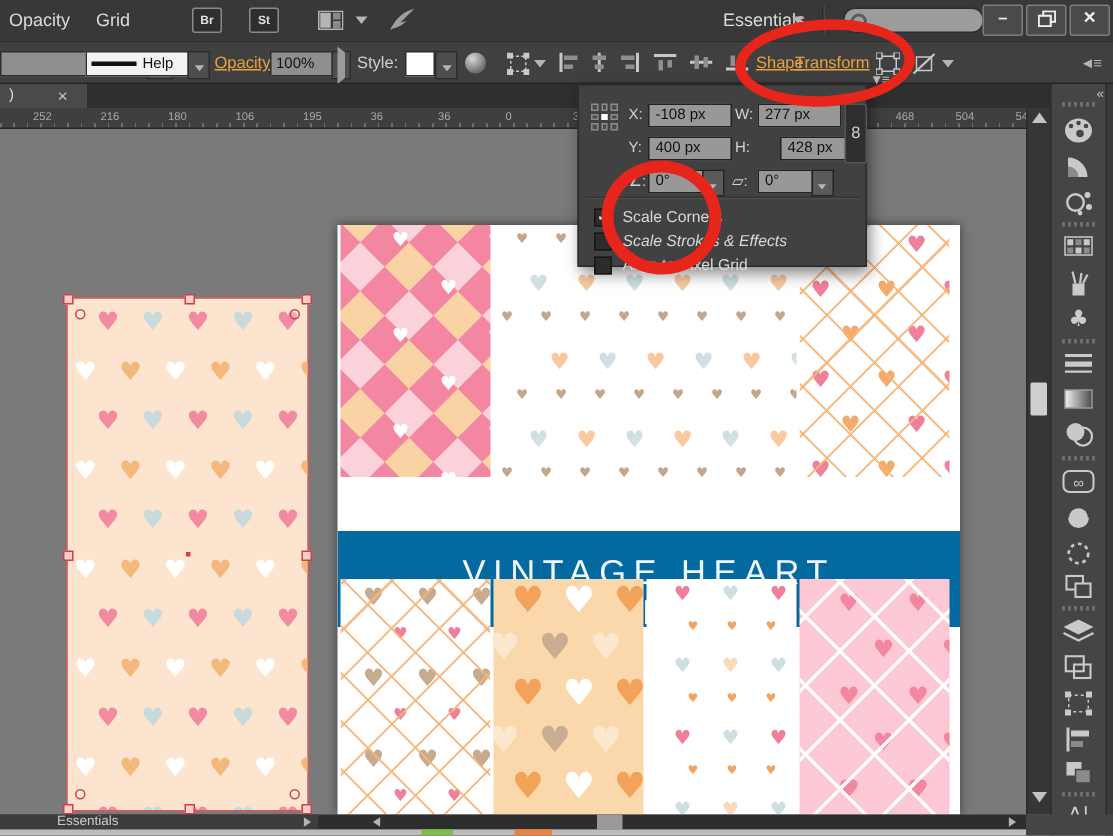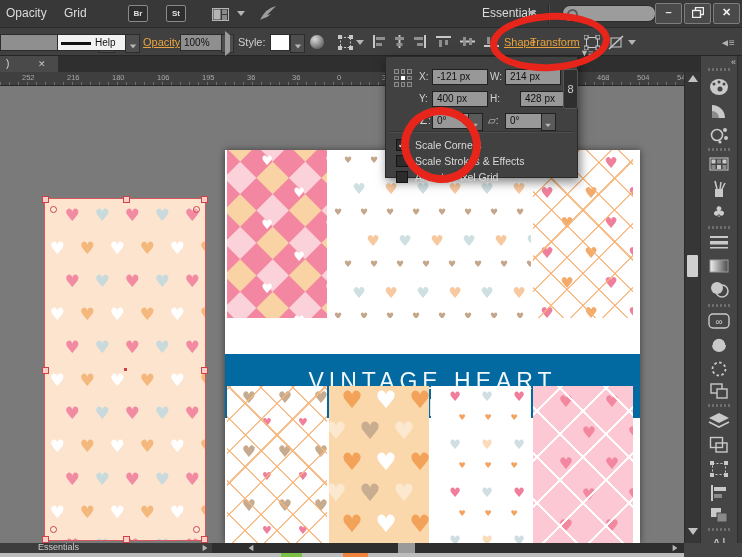--- a/index.html
+++ b/index.html
@@ -661,41 +661,41 @@
       <i></i>
       <i></i>
       <i></i>
       <i class="on"></i>
       <i></i>
       <i></i>
       <i></i>
       <i></i>
   </div>
   <span class="tp-lab" style="left:33px;top:14px">X:</span>
-  <span class="tp-field" style="left:46px;top:12px;width:50px">-121 px</span>
+  <span class="tp-field" style="left:46px;top:12px;width:50px">-108 px</span>
   <span class="tp-lab" style="left:104px;top:14px">W:</span>
-  <span class="tp-field" style="left:119px;top:12px;width:50px">214 px</span>
+  <span class="tp-field" style="left:119px;top:12px;width:50px">277 px</span>
   <span class="tp-lab" style="left:33px;top:36px">Y:</span>
   <span class="tp-field" style="left:46px;top:34px;width:50px">400 px</span>
   <span class="tp-lab" style="left:104px;top:36px">H:</span>
   <span class="tp-field" style="left:134px;top:34px;width:50px">428 px</span>
   <span id="chain-box">8</span>
   <span class="tp-lab" style="left:33px;top:58px">∠:</span>
   <span class="tp-field" style="left:46px;top:56px;width:34px">0°</span>
   <span class="tp-dd" style="left:82px;top:56px"><span class="caret"></span></span>
   <span class="tp-lab" style="left:102px;top:58px">▱:</span>
   <span class="tp-field" style="left:119px;top:56px;width:34px">0°</span>
   <span class="tp-dd" style="left:155px;top:56px"><span class="caret"></span></span>
   <div id="tp-sep"></div>
   <div id="tp-checks">
       <div class="cbrow" style="top: 81px;">
         <span class="cbox">✓</span>
         <span class="cblab">Scale Corners</span>
       </div>
-      <div class="cbrow" style="top: 97px;">
+      <div class="cbrow" style="top: 97px; font-style: italic;">
         <span class="cbox"></span>
         <span class="cblab">Scale Strokes &amp; Effects</span>
       </div>
       <div class="cbrow" style="top: 113px;">
         <span class="cbox"></span>
         <span class="cblab">Align to Pixel Grid</span>
       </div>
     </div>
 </div>
 

